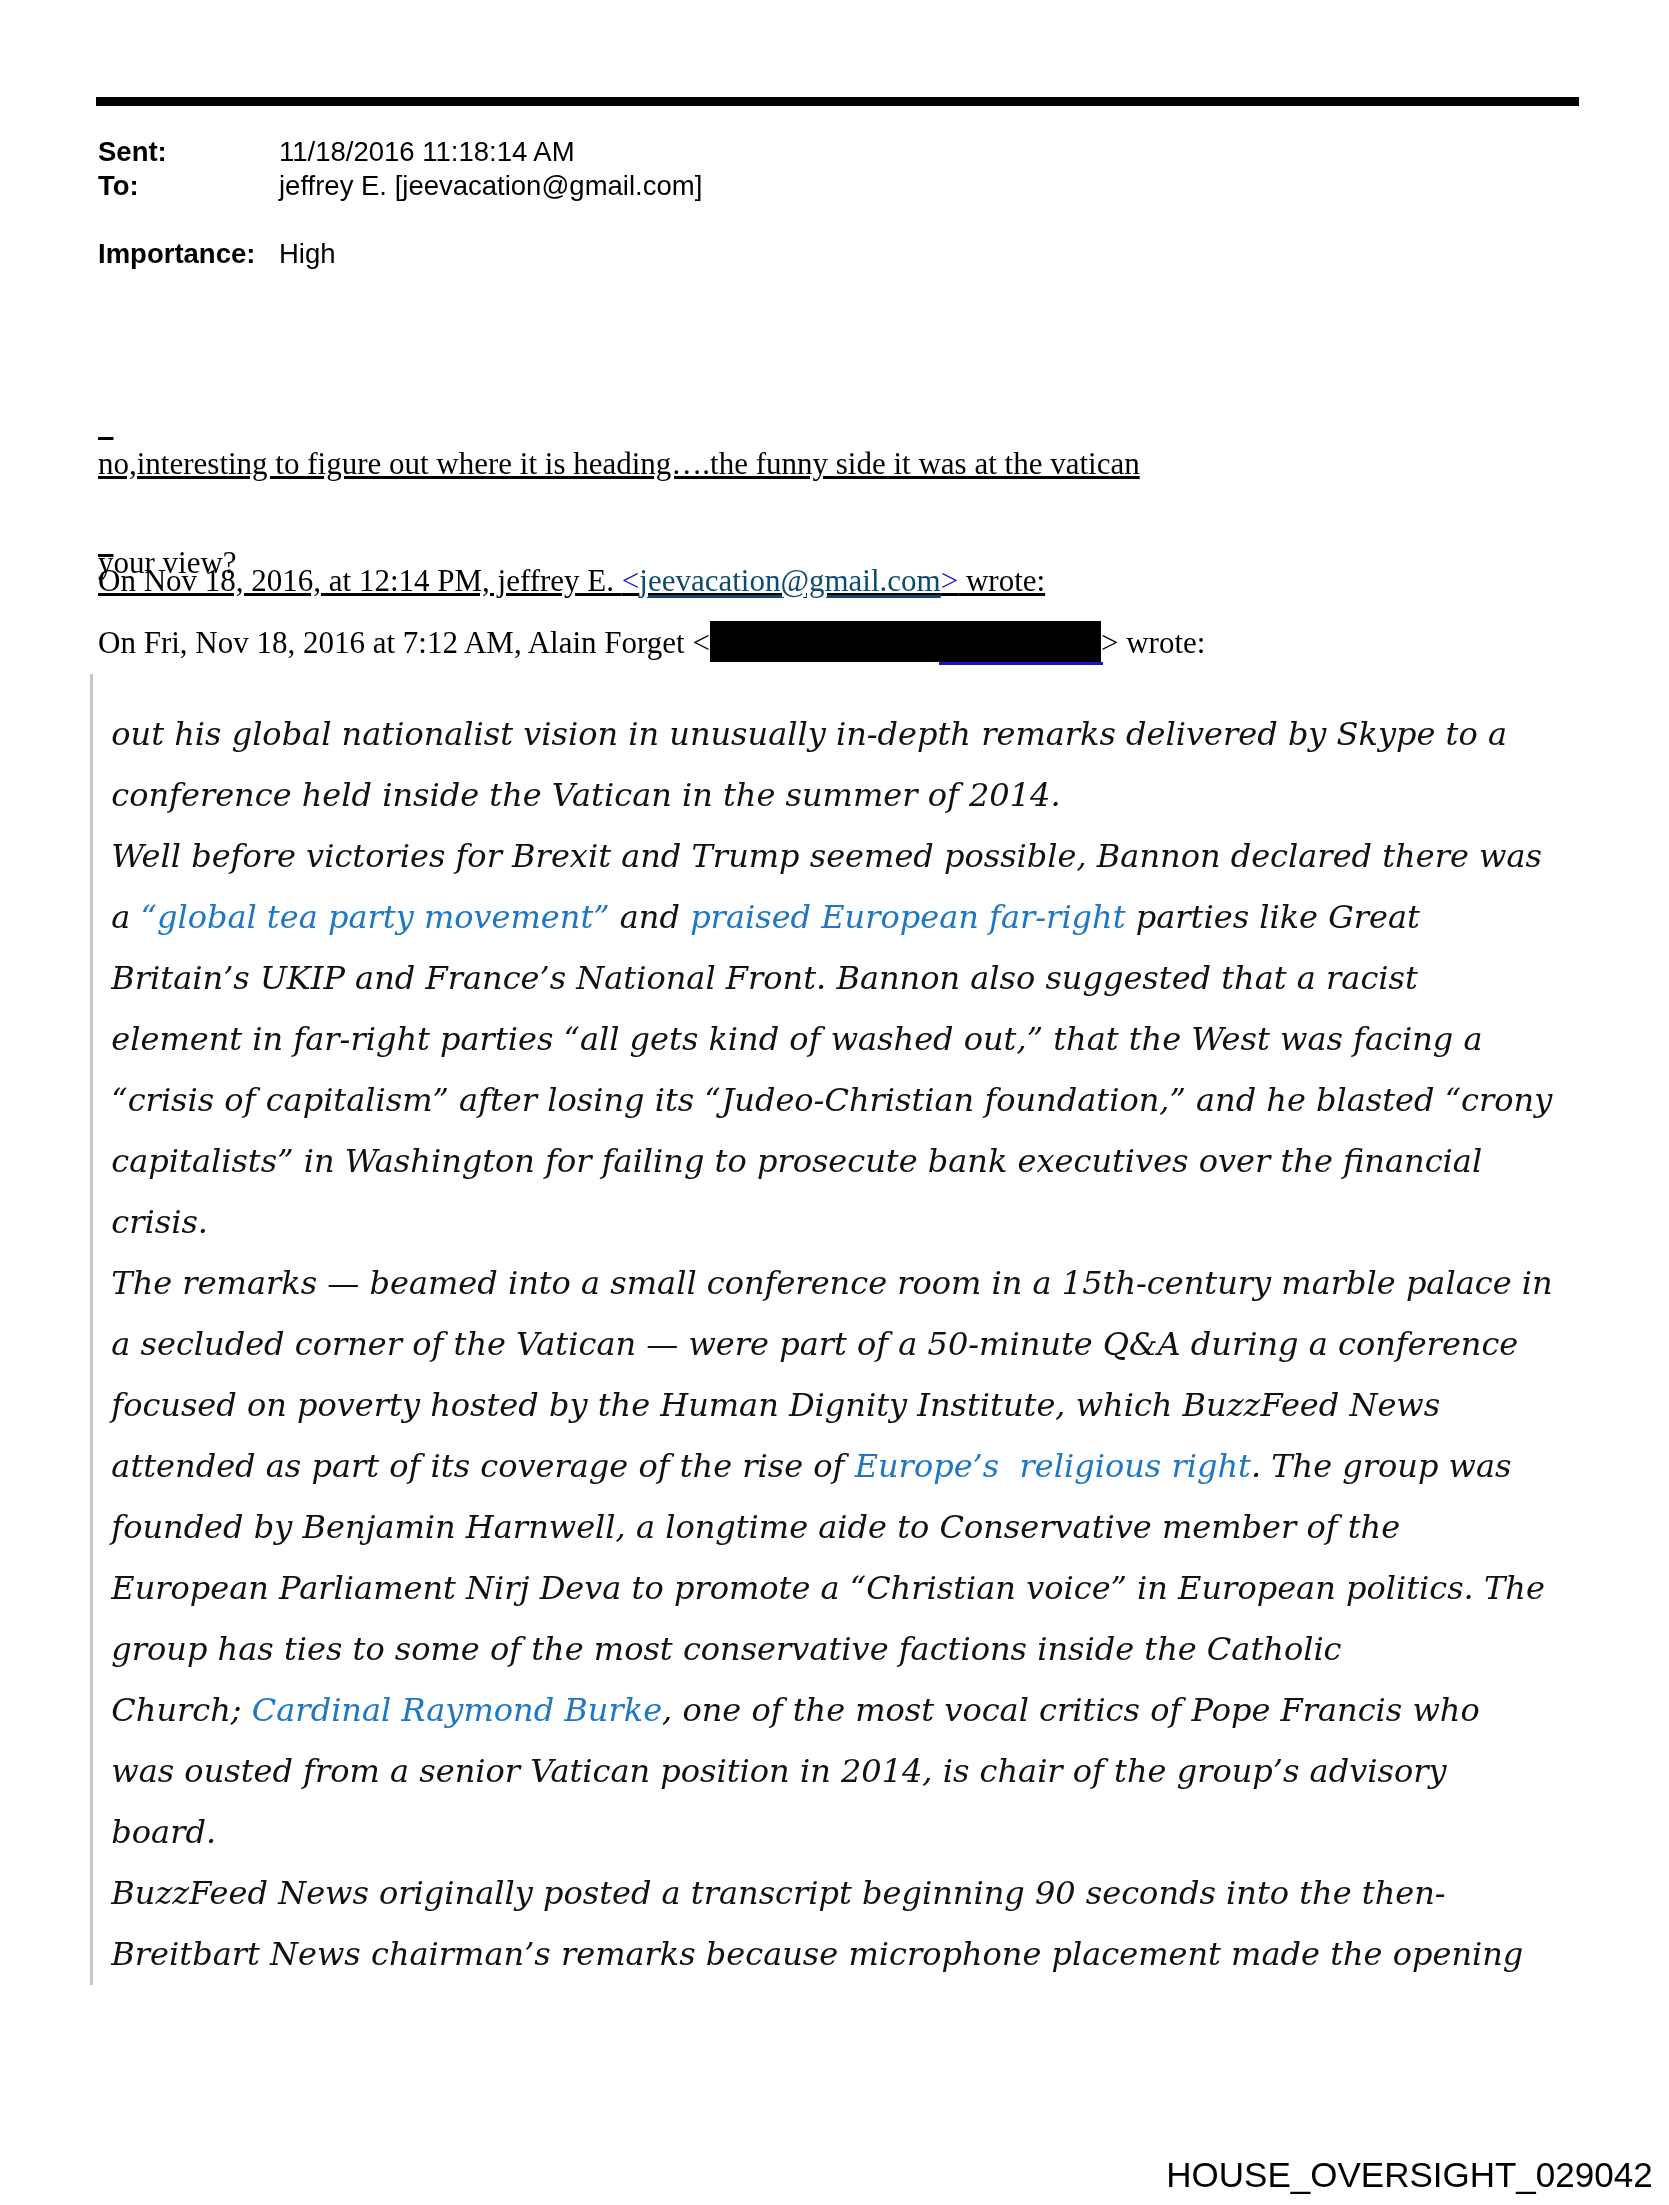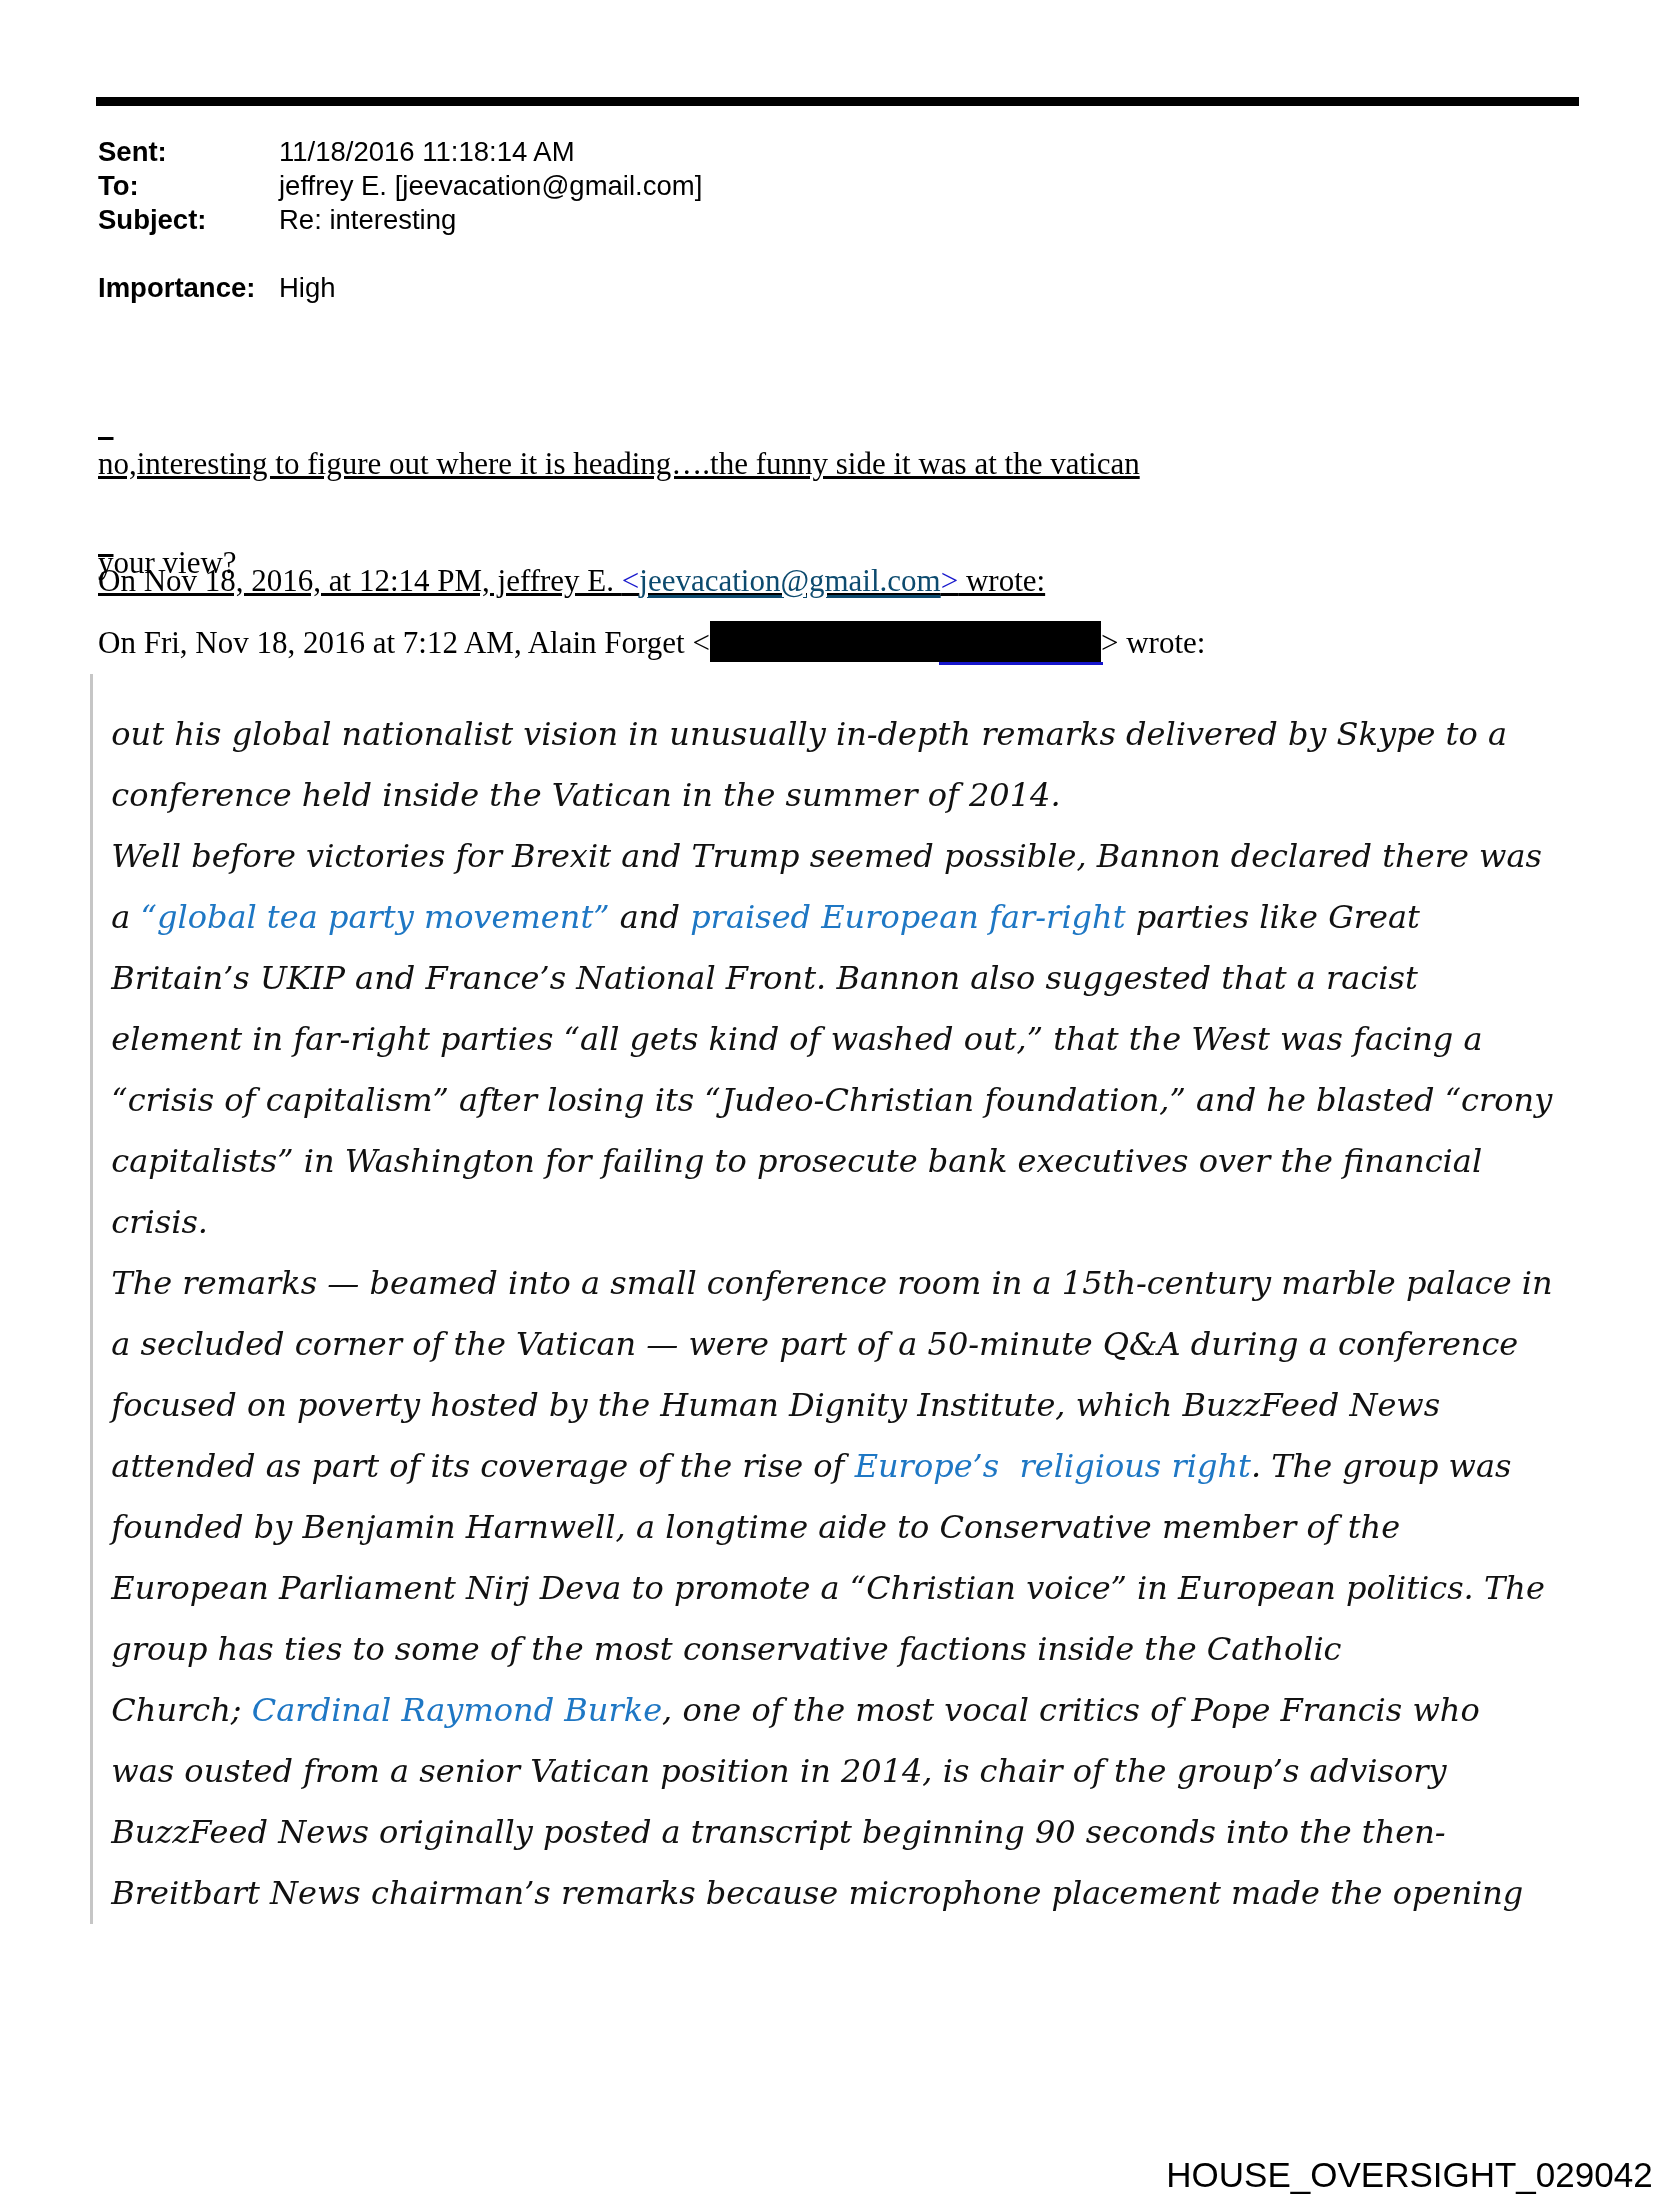--- a/index.html
+++ b/index.html
@@ -68,24 +68,20 @@
 <div class="hdr">
   <div>
       <div class="hrow">
         <span class="hlabel">Sent:</span>
         <span class="hvalue">11/18/2016 11:18:14 AM</span>
       </div>
       <div class="hrow">
         <span class="hlabel">To:</span>
         <span class="hvalue">jeffrey E. [jeevacation@gmail.com]</span>
       </div>
-      <div class="hrow">
-        <span class="hlabel">Subject:</span>
-        <span class="hvalue">Re: interesting</span>
-      </div>
     </div>
   <div class="hrow importance">
     <span class="hlabel">Importance:</span>
     <span class="hvalue">High</span>
   </div>
 </div>
 
 <div class="bodyblock serif">
   <div>no,interesting to figure out where it is heading….the funny side it was at the vatican</div>
   <div><span>On Nov 18, 2016, at 12:14 PM, jeffrey E. </span><span class="bracket">&lt;</span><a class="maillink">jeevacation@gmail.com</a><span class="bracket">&gt;</span><span> wrote:</span></div>
@@ -107,18 +103,19 @@
     <div class="qline"><span>crisis.</span></div>
     <div class="qline"><span>The remarks — beamed into a small conference room in a 15th-century marble palace in</span></div>
     <div class="qline"><span>a secluded corner of the Vatican — were part of a 50-minute Q&amp;A during a conference</span></div>
     <div class="qline"><span>focused on poverty hosted by the Human Dignity Institute, which BuzzFeed News</span></div>
     <div class="qline"><span>attended as part of its coverage of the rise of </span><span class="qlink">Europe’s  religious right</span><span>. The group was</span></div>
     <div class="qline"><span>founded by Benjamin Harnwell, a longtime aide to Conservative member of the</span></div>
     <div class="qline"><span>European Parliament Nirj Deva to promote a “Christian voice” in European politics. The</span></div>
     <div class="qline"><span>group has ties to some of the most conservative factions inside the Catholic</span></div>
     <div class="qline"><span>Church; </span><span class="qlink">Cardinal Raymond Burke</span><span>, one of the most vocal critics of Pope Francis who</span></div>
     <div class="qline"><span>was ousted from a senior Vatican position in 2014, is chair of the group’s advisory</span></div>
+    <div class="qline"><span>board.</span></div>
     <div class="qline"><span>BuzzFeed News originally posted a transcript beginning 90 seconds into the then-</span></div>
     <div class="qline"><span>Breitbart News chairman’s remarks because microphone placement made the opening</span></div>
   </div>
 
 <div class="bates">HOUSE_OVERSIGHT_029042</div>
 
 
 </body></html>

